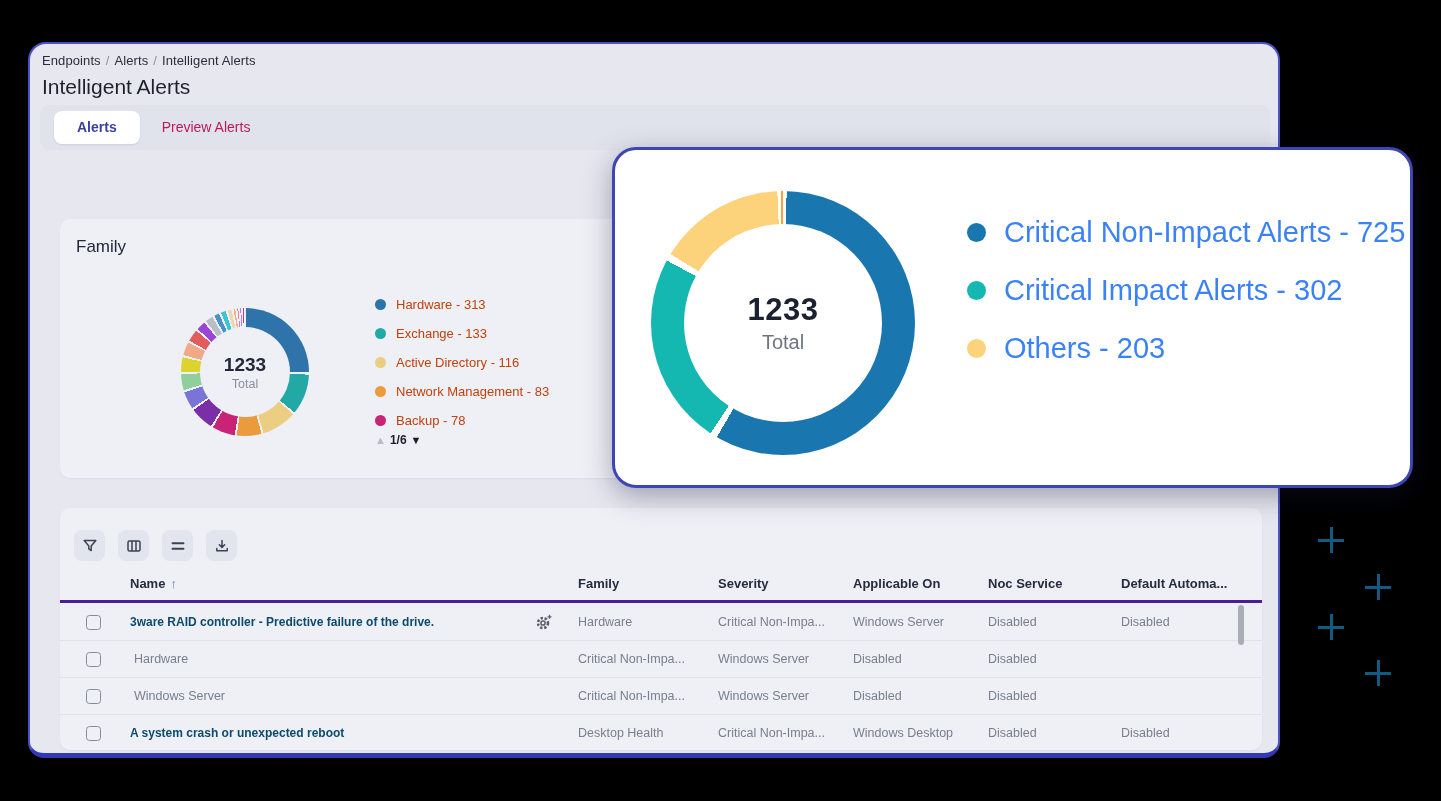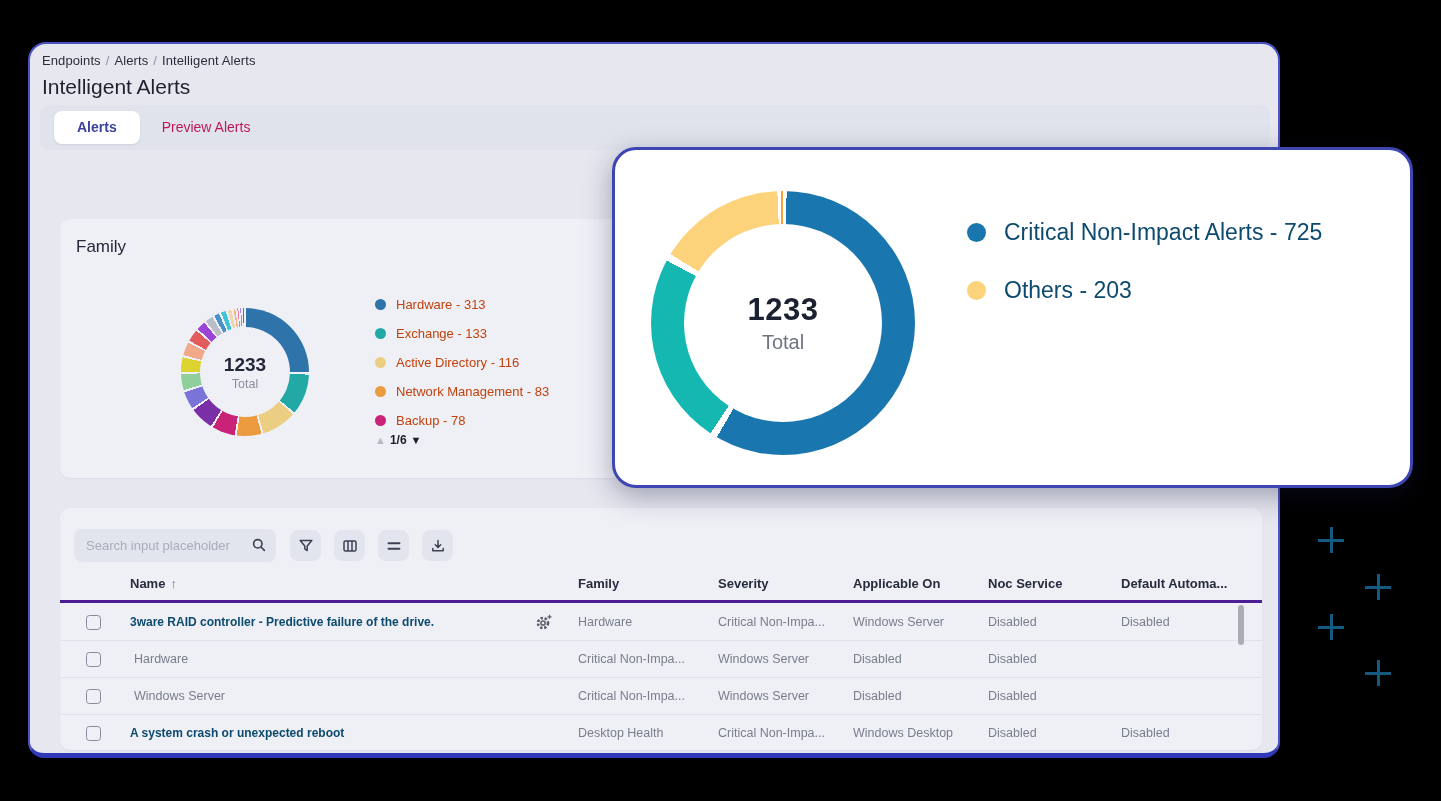--- a/index.html
+++ b/index.html
@@ -56,21 +56,21 @@
     background:#fff; border:3px solid #3d46b2; border-radius:24px;
     box-shadow:0 8px 28px rgba(20,22,60,.35);
   }
   .popup-ring{ left:36px; top:41px; width:264px; height:264px; }
   .popup-hole{ left:69px; top:74px; width:198px; height:198px; background:#fff; }
   .popup-total{ font-size:31px; font-weight:700; color:#1b2130; letter-spacing:.5px;}
   .popup-total-label{ font-size:20px; color:#6f7482; margin-top:3px; }
   .popup-legend{ position:absolute; left:352px; top:60px; }
   .popup-legend .legend-row{ height:44px; margin-bottom:14px; }
   .popup-legend .dot{ width:19px; height:19px; margin-right:18px; }
-  .popup-legend .legend-text{ font-size:23px; color:#0c4a6e; }
+  .popup-legend .legend-text{ font-size:29px; color:#3b82f6; }
   
   .table-card{ left:30px; top:464px; width:1202px; height:242px; overflow:hidden; }
   .toolbar{ position:absolute; left:14px; top:21px; height:33px; display:flex; align-items:center; }
   .search-box{ position:relative; width:202px; height:33px; margin-right:14px; }
   .search-box input{
     width:100%; height:100%; background:#e3e5ee; border:none; border-radius:8px;
     padding:0 30px 0 12px; font-size:13px; color:#3a3f52; outline:none;
     font-family:"Liberation Sans","DejaVu Sans",sans-serif;
   }
   .search-box input::placeholder{ color:#a8adbc; }
@@ -154,29 +154,20 @@
 
     <div class="pager">
       <span class="up">▲</span>
       <span class="num">1/6</span>
       <span class="down">▼</span>
     </div>
   </div>
 
   <div class="card table-card">
     <div class="toolbar">
-      <div class="search-box">
-        <input type="text" placeholder="Search input placeholder" style="">
-        <span class="search-icon">
-          <svg width="16" height="16" viewBox="0 0 16 16" fill="none" stroke="#3c4254" stroke-width="1.6" stroke-linecap="round">
-              <circle cx="6.8" cy="6.8" r="4.2"></circle>
-              <path d="M10.2 10.2 L13.4 13.4"></path>
-            </svg>
-        </span>
-      </div>
       <button class="tool-btn">
         <span>
             <svg width="16" height="16" viewBox="0 0 16 16" fill="none" stroke="#3c4254" stroke-width="1.5" stroke-linejoin="round">
               <path d="M2.2 2.5h11.6L9.2 8v4.6L6.8 10.8V8z"></path>
             </svg>
           </span>
       </button>
       <button class="tool-btn">
         <span>
             <svg width="16" height="16" viewBox="0 0 16 16" fill="none" stroke="#3c4254" stroke-width="1.5">
@@ -281,20 +272,24 @@
   <div class="hole popup-hole">
     <div class="popup-total">1233</div>
     <div class="popup-total-label">Total</div>
   </div>
   <div class="popup-legend">
     <div class="legend-row">
       <span class="dot" style="background: rgb(26, 118, 174);"></span>
       <span class="legend-text">Critical Non-Impact Alerts - 725</span>
     </div>
     <div class="legend-row">
+      <span class="dot" style="background: rgb(20, 184, 177);"></span>
+      <span class="legend-text">Critical Impact Alerts - 302</span>
+    </div>
+    <div class="legend-row">
       <span class="dot" style="background: rgb(252, 211, 123);"></span>
       <span class="legend-text">Others - 203</span>
     </div>
   </div>
 </div>
 
 <div class="plus" style="left:1318px; top:527px;"></div>
 <div class="plus" style="left:1365px; top:574px;"></div>
 <div class="plus" style="left:1318px; top:614px;"></div>
 <div class="plus" style="left:1365px; top:660px;"></div>

